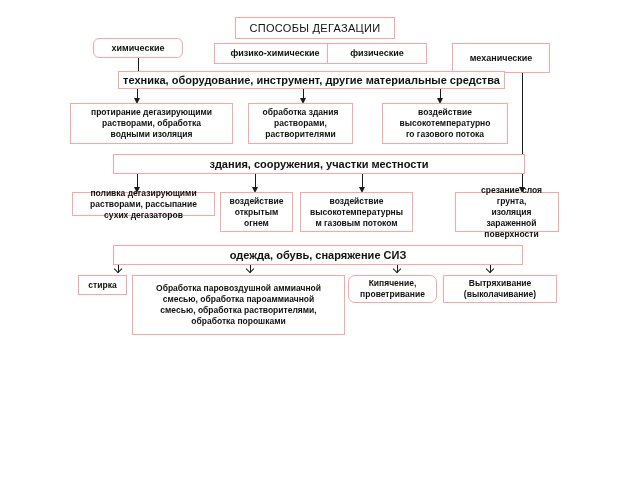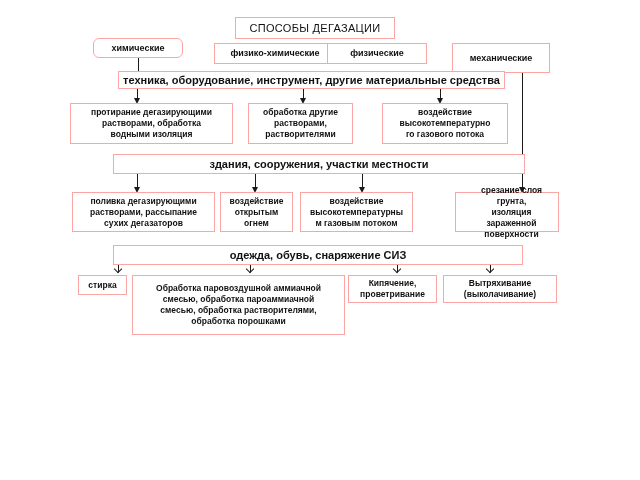--- a/index.html
+++ b/index.html
@@ -92,37 +92,37 @@
   <div class="vline" style="left:137px; top:89px; height:9px;"></div>
   <div class="ahead" style="left:134px; top:98px;"></div>
   <div class="vline" style="left:303px; top:89px; height:9px;"></div>
   <div class="ahead" style="left:300px; top:98px;"></div>
   <div class="vline" style="left:440px; top:89px; height:9px;"></div>
   <div class="ahead" style="left:437px; top:98px;"></div>
 
   <div class="box" style="left:70px; top:103px; width:163px; height:41px;">протирание дегазирующими
 растворами, обработка
 водными изоляция</div>
-  <div class="box" style="left:248px; top:103px; width:105px; height:41px;">обработка другие
+  <div class="box" style="left:248px; top:103px; width:105px; height:41px;">обработка здания
 растворами,
 растворителями</div>
   <div class="box" style="left:382px; top:103px; width:126px; height:41px;">воздействие
 высокотемпературно
 го газового потока</div>
 
   <div class="box band" style="left:113px; top:154px; width:412px; height:20px;">здания, сооружения, участки местности</div>
 
   <div class="vline" style="left:137px; top:174px; height:13px;"></div>
   <div class="ahead" style="left:134px; top:187px;"></div>
   <div class="vline" style="left:255px; top:174px; height:13px;"></div>
   <div class="ahead" style="left:252px; top:187px;"></div>
   <div class="vline" style="left:362px; top:174px; height:13px;"></div>
   <div class="ahead" style="left:359px; top:187px;"></div>
 
-  <div class="box" style="left:72px; top:192px; width:143px; height:40px;">поливка дегазирующими
+  <div class="box" style="left:72px; top:192px; width:143px; height:24px;">поливка дегазирующими
 растворами, рассыпание
 сухих дегазаторов</div>
   <div class="box" style="left:220px; top:192px; width:73px; height:40px;">воздействие
 открытым
 огнем</div>
   <div class="box" style="left:300px; top:192px; width:113px; height:40px;">воздействие
 высокотемпературны
 м газовым потоком</div>
   <div class="box" style="left:455px; top:192px; width:104px; height:40px;padding-left:11px;">срезание слоя грунта,
 изоляция зараженной
@@ -137,18 +137,18 @@
   <div class="vline" style="left:397px; top:265px; height:7px;"></div>
   <div class="ohead" style="left:394px; top:266px;"></div>
   <div class="vline" style="left:490px; top:265px; height:7px;"></div>
   <div class="ohead" style="left:487px; top:266px;"></div>
 
   <div class="box" style="left:78px; top:275px; width:49px; height:20px;">стирка</div>
   <div class="box" style="left:132px; top:275px; width:213px; height:60px;">Обработка паровоздушной аммиачной
 смесью, обработка пароаммиачной
 смесью, обработка растворителями,
 обработка порошками</div>
-  <div class="box" style="left:348px; top:275px; width:89px; height:28px;">Кипячение,
+  <div class="box" style="left:348px; top:275px; width:89px; height:28px;border-radius:7px;">Кипячение,
 проветривание</div>
   <div class="box" style="left:443px; top:275px; width:114px; height:28px;">Вытряхивание
 (выколачивание)</div>
 
 </div>
 
 </body></html>

